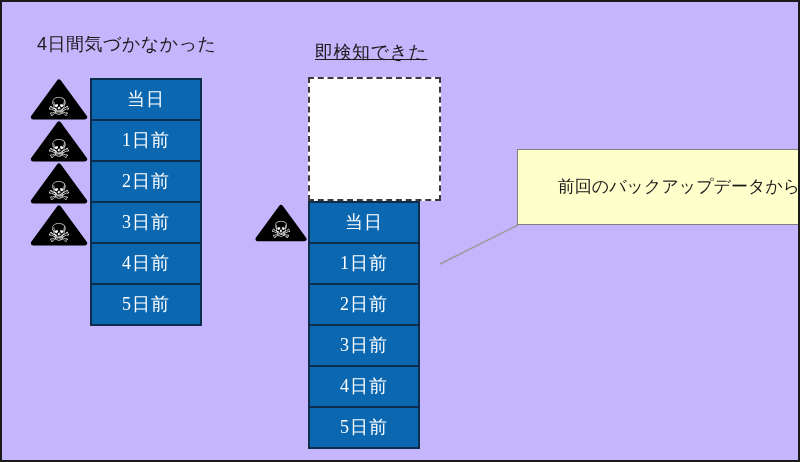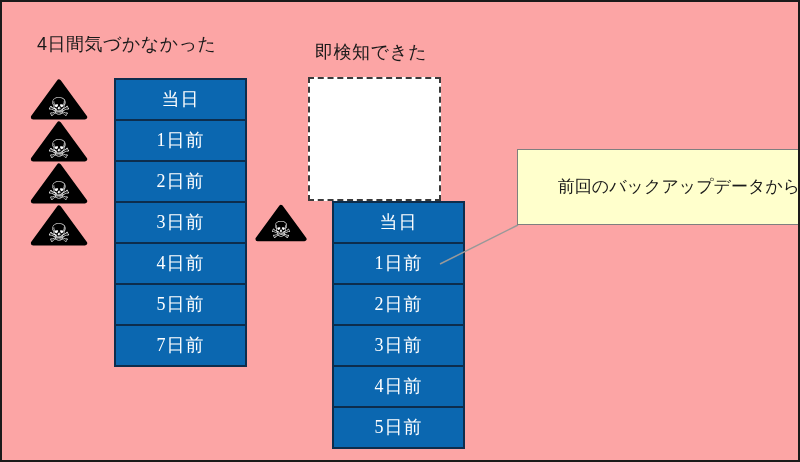--- a/index.html
+++ b/index.html
@@ -9,41 +9,40 @@
     --callout-border:#7F7F7F;
     --connector:#999999;
     --frame:#1A1A1A;
   }
   html,body{margin:0;padding:0;background:#ffffff;}
   body{font-family:"Liberation Sans","DejaVu Sans",sans-serif;}
   .canvas{
     position:relative;
     width:800px;height:462px;
     box-sizing:border-box;
-    background:#fca5a5;
+    background:#c4b5fd;
     border:2px solid var(--frame);
     overflow:hidden;
   }
   .scenario-title{
     position:absolute;
     font-size:18px;
     color:#1a1a1a;
     white-space:nowrap;
     letter-spacing:0.5px;
   }
   .title-left{left:35px;top:30px;}
-  .title-right{left:313px;top:38px;}
+  .title-right{left:313px;top:38px;text-decoration:underline;}
 
   .day-column{
     position:absolute;
     box-sizing:border-box;
-    width:133px;
+    width:112px;
     border:2px solid var(--box-border);
     background:var(--box-fill);
-    margin-left:24px;
   }
   .col-left{left:88px;top:76px;}
   .col-right{left:306px;top:199px;}
   .day-cell{
     height:39px;
     line-height:39px;
     text-align:center;
     color:#ffffff;
     font-size:18px;
     background:var(--box-fill);
@@ -125,21 +124,20 @@
       </svg>
     </div>
 
   <div class="day-column col-left">
       <div class="day-cell">当日</div>
       <div class="day-cell">1日前</div>
       <div class="day-cell">2日前</div>
       <div class="day-cell">3日前</div>
       <div class="day-cell">4日前</div>
       <div class="day-cell">5日前</div>
-      <div class="day-cell">7日前</div>
     </div>
 
   <div class="dashed-box"></div>
 
   <div class="skull-single"><svg width="52" height="43" viewBox="0 0 60 44" xmlns="http://www.w3.org/2000/svg">
         <path d="M30 3 L57 40 L3 40 Z" fill="#000000" stroke="#000000" stroke-width="5" stroke-linejoin="round"></path>
         <text x="30" y="39" text-anchor="middle" font-size="27" fill="#ffffff" font-family="DejaVu Sans, sans-serif">☠</text>
       </svg></div>
 
   <div class="day-column col-right">

